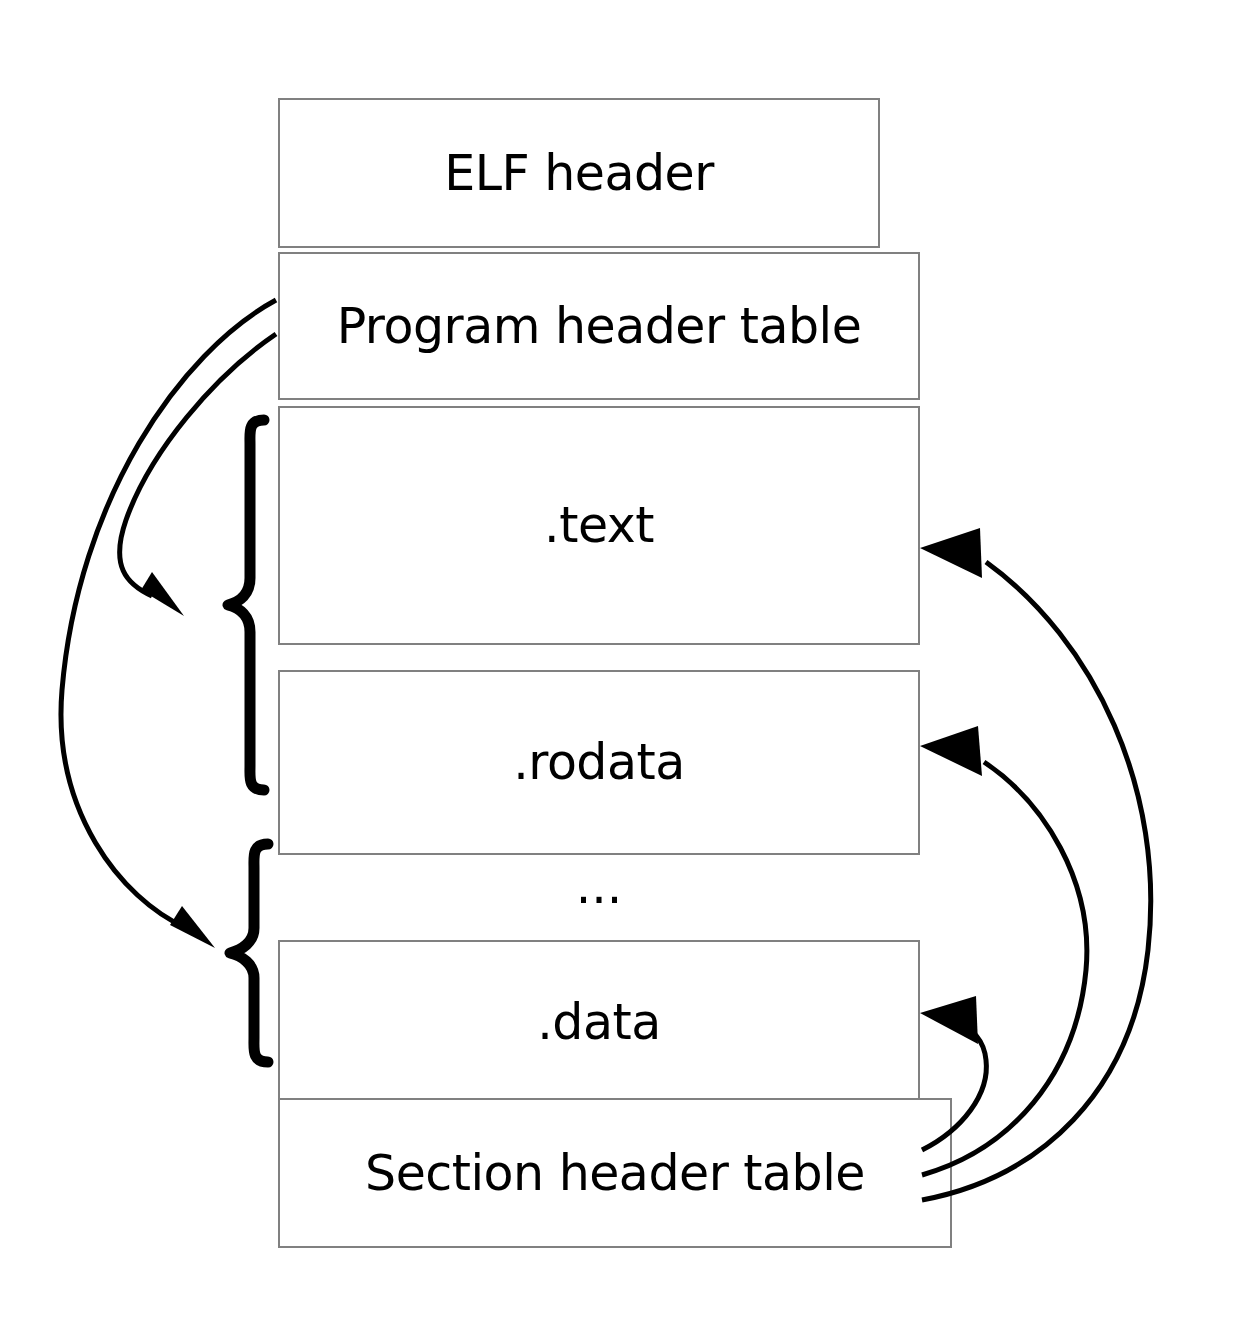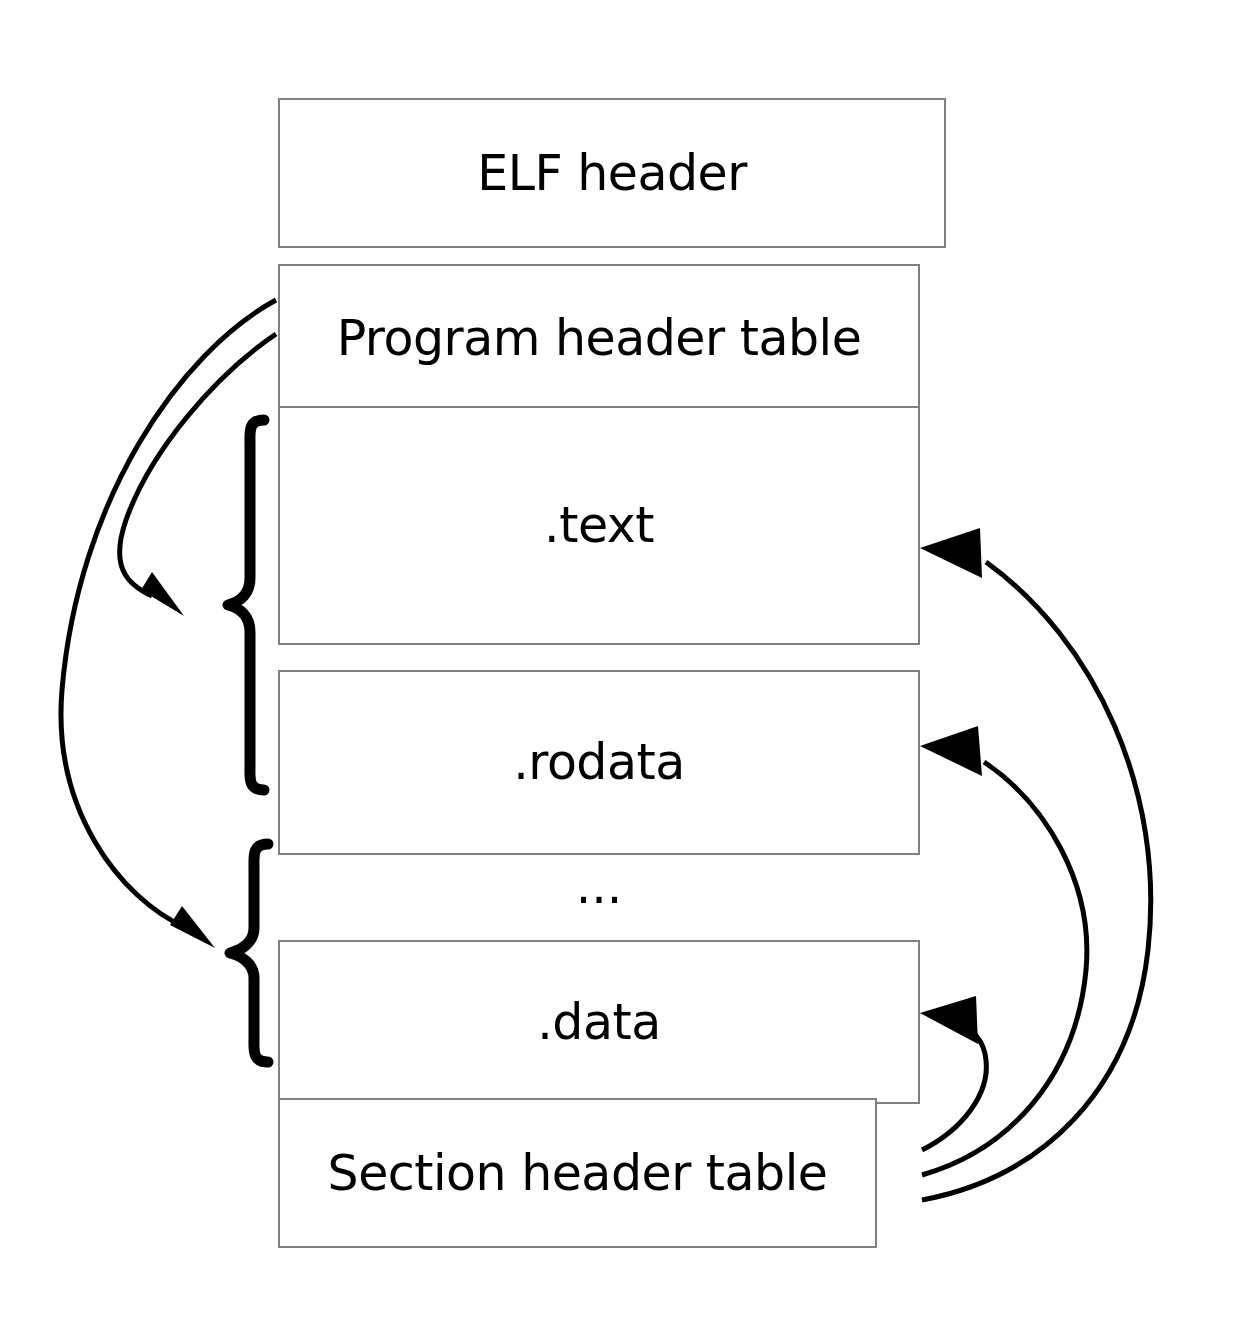--- a/index.html
+++ b/index.html
@@ -67,43 +67,43 @@
   .arrowhead {
     fill: #000000;
     stroke: none;
   }
 </style>
 </head>
 <body>
 
 <div id="canvas">
 
-  <div class="elf-box" style="left:278px; top:98px; width:668px; height:150px;">
+  <div class="elf-box" style="left:278px; top:98px; width:602px; height:150px;">
     <span class="elf-box-label">ELF header</span>
   </div>
 
-  <div class="elf-box" style="left:278px; top:264px; width:642px; height:148px;">
+  <div class="elf-box" style="left:278px; top:252px; width:642px; height:148px;">
     <span class="elf-box-label">Program header table</span>
   </div>
 
   <div class="elf-box" style="left:278px; top:406px; width:642px; height:239px;">
     <span class="elf-box-label">.text</span>
   </div>
 
   <div class="elf-box" style="left:278px; top:650px; width:642px; height:185px;margin-top:20px;">
     <span class="elf-box-label">.rodata</span>
   </div>
 
   <div class="ellipsis-label" style="left:278px; top:862px; width:642px;">...</div>
 
   <div class="elf-box" style="left:278px; top:928px; width:642px; height:164px;margin-top:12px;">
     <span class="elf-box-label">.data</span>
   </div>
 
-  <div class="elf-box" style="left:278px; top:1098px; width:599px; height:150px;">
+  <div class="elf-box" style="left:278px; top:1098px; width:674px; height:150px;">
     <span class="elf-box-label">Section header table</span>
   </div>
 
   <svg class="overlay" viewBox="0 0 1242 1324" xmlns="http://www.w3.org/2000/svg">
 
     <path class="brace" d="M 264,420
              C 248,420 250,432 250,444
              L 250,578
              C 250,594 240,602 228,605
              C 240,608 250,616 250,632

